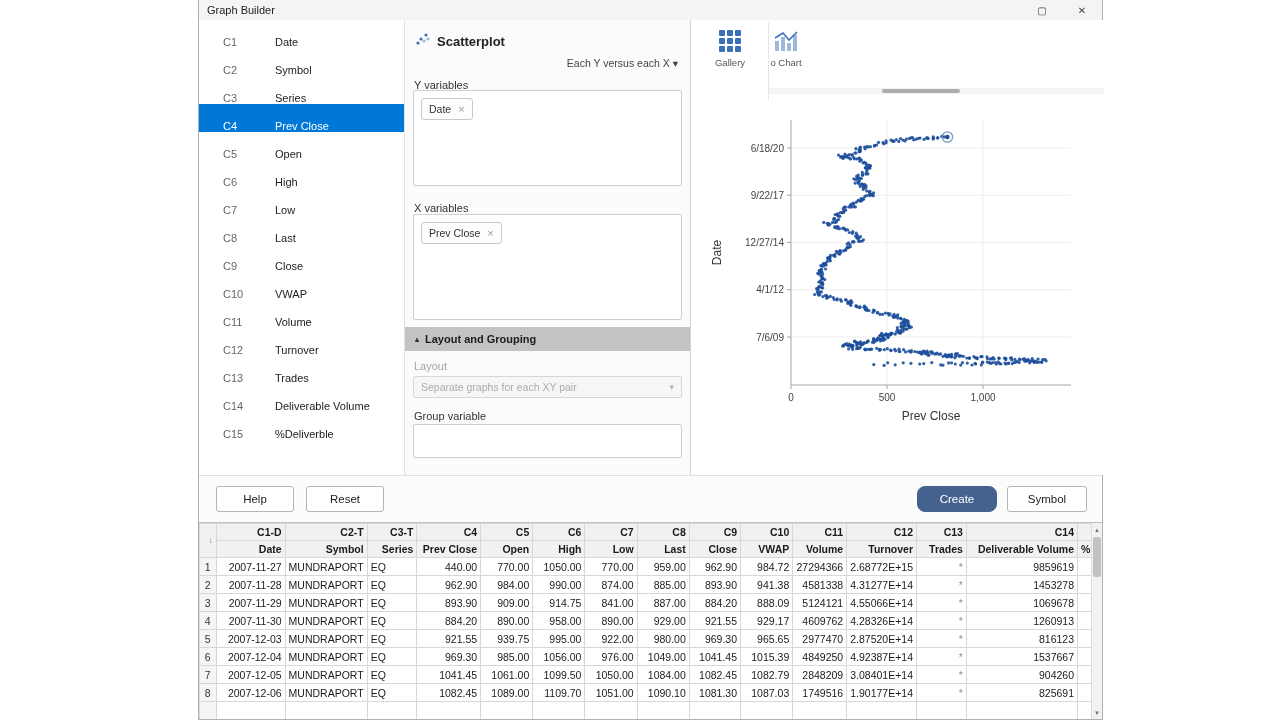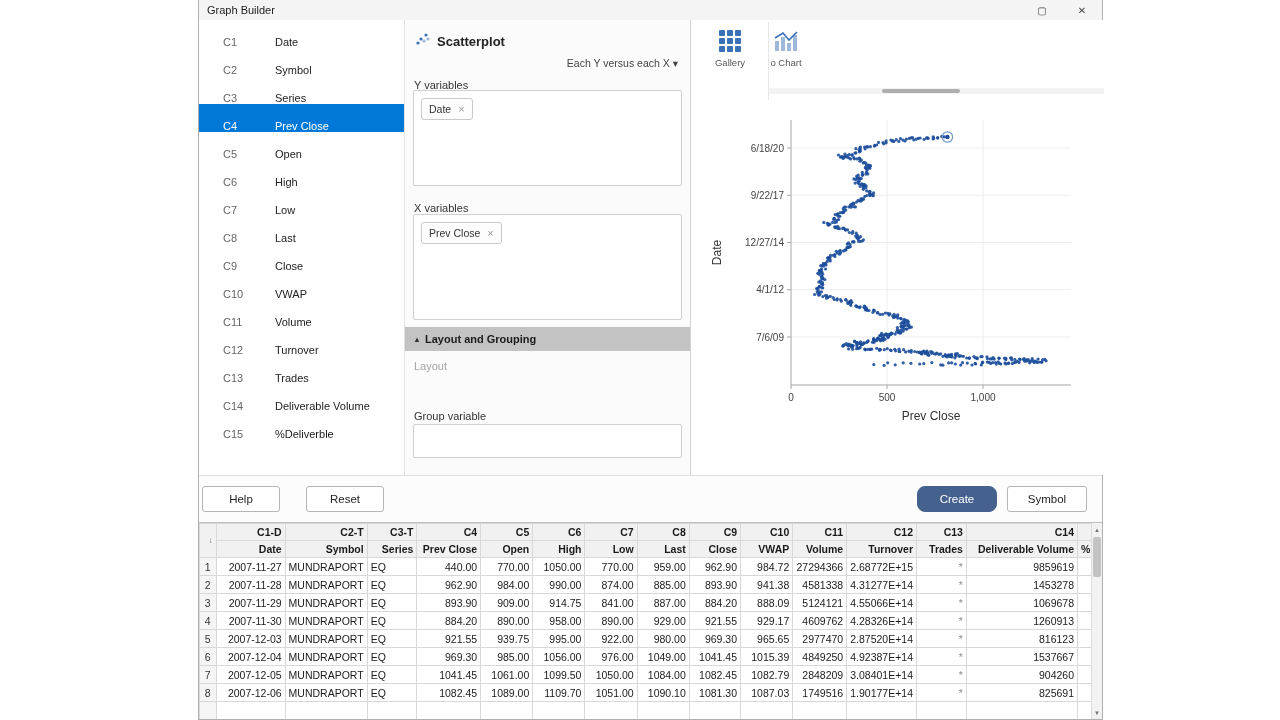--- a/index.html
+++ b/index.html
@@ -172,20 +172,24 @@
     <div class="dropbox" id="x-box" style="top:194px;height:106px"><span class="chip">
           <span>Prev Close</span>
           <span class="x">×</span>
         </span></div>
 
     <div class="secbar">
       <span class="tri">▴</span>
       <span>Layout and Grouping</span>
     </div>
     <div class="flabel" style="top:340px;color:#a5a5a5">Layout</div>
+    <div class="sel-dis">
+      <span>Separate graphs for each XY pair</span>
+      <span class="caret">▾</span>
+    </div>
     <div class="flabel" style="top:390px">Group variable</div>
     <div class="groupbox"></div>
   </div>
 
   <div class="right">
     <div class="gslot" id="gallery-slot">
         <div class="tile">
           <span class="ticon">
             <svg width="24" height="24" viewBox="0 0 24 24">
               <rect x="1" y="1" width="6" height="6" rx="1" fill="#3A70B8"></rect>
@@ -930,21 +934,21 @@
           <circle cx="250.8" cy="41.4" r="1.6" fill="#1C4E9B" fill-opacity="0.9"></circle>
           <circle cx="253.4" cy="41.9" r="1.6" fill="#1C4E9B" fill-opacity="0.9"></circle>
         </g>
         <circle cx="256.432" cy="42" r="5.2" fill="none" stroke="#7a9cc6" stroke-width="1.3"></circle>
         <circle cx="256.432" cy="42" r="2.2" fill="#1C4E9B"></circle>
       </svg>
 
   </div>
 
   <div class="btnrow">
-    <div class="btn" style="left:3px;width:78px">Help</div>
+    <div class="btn" style="left:17px;width:78px">Help</div>
     <div class="btn" style="left:107px;width:78px">Reset</div>
     <div class="btn primary" style="right:105px;width:80px">Create</div>
     <div class="btn" style="right:15px;width:80px">Symbol</div>
   </div>
 
   <div class="table-area">
     <table id="sheet">
         <colgroup>
           <col style="width: 17px;">
           <col style="width: 70px;">

